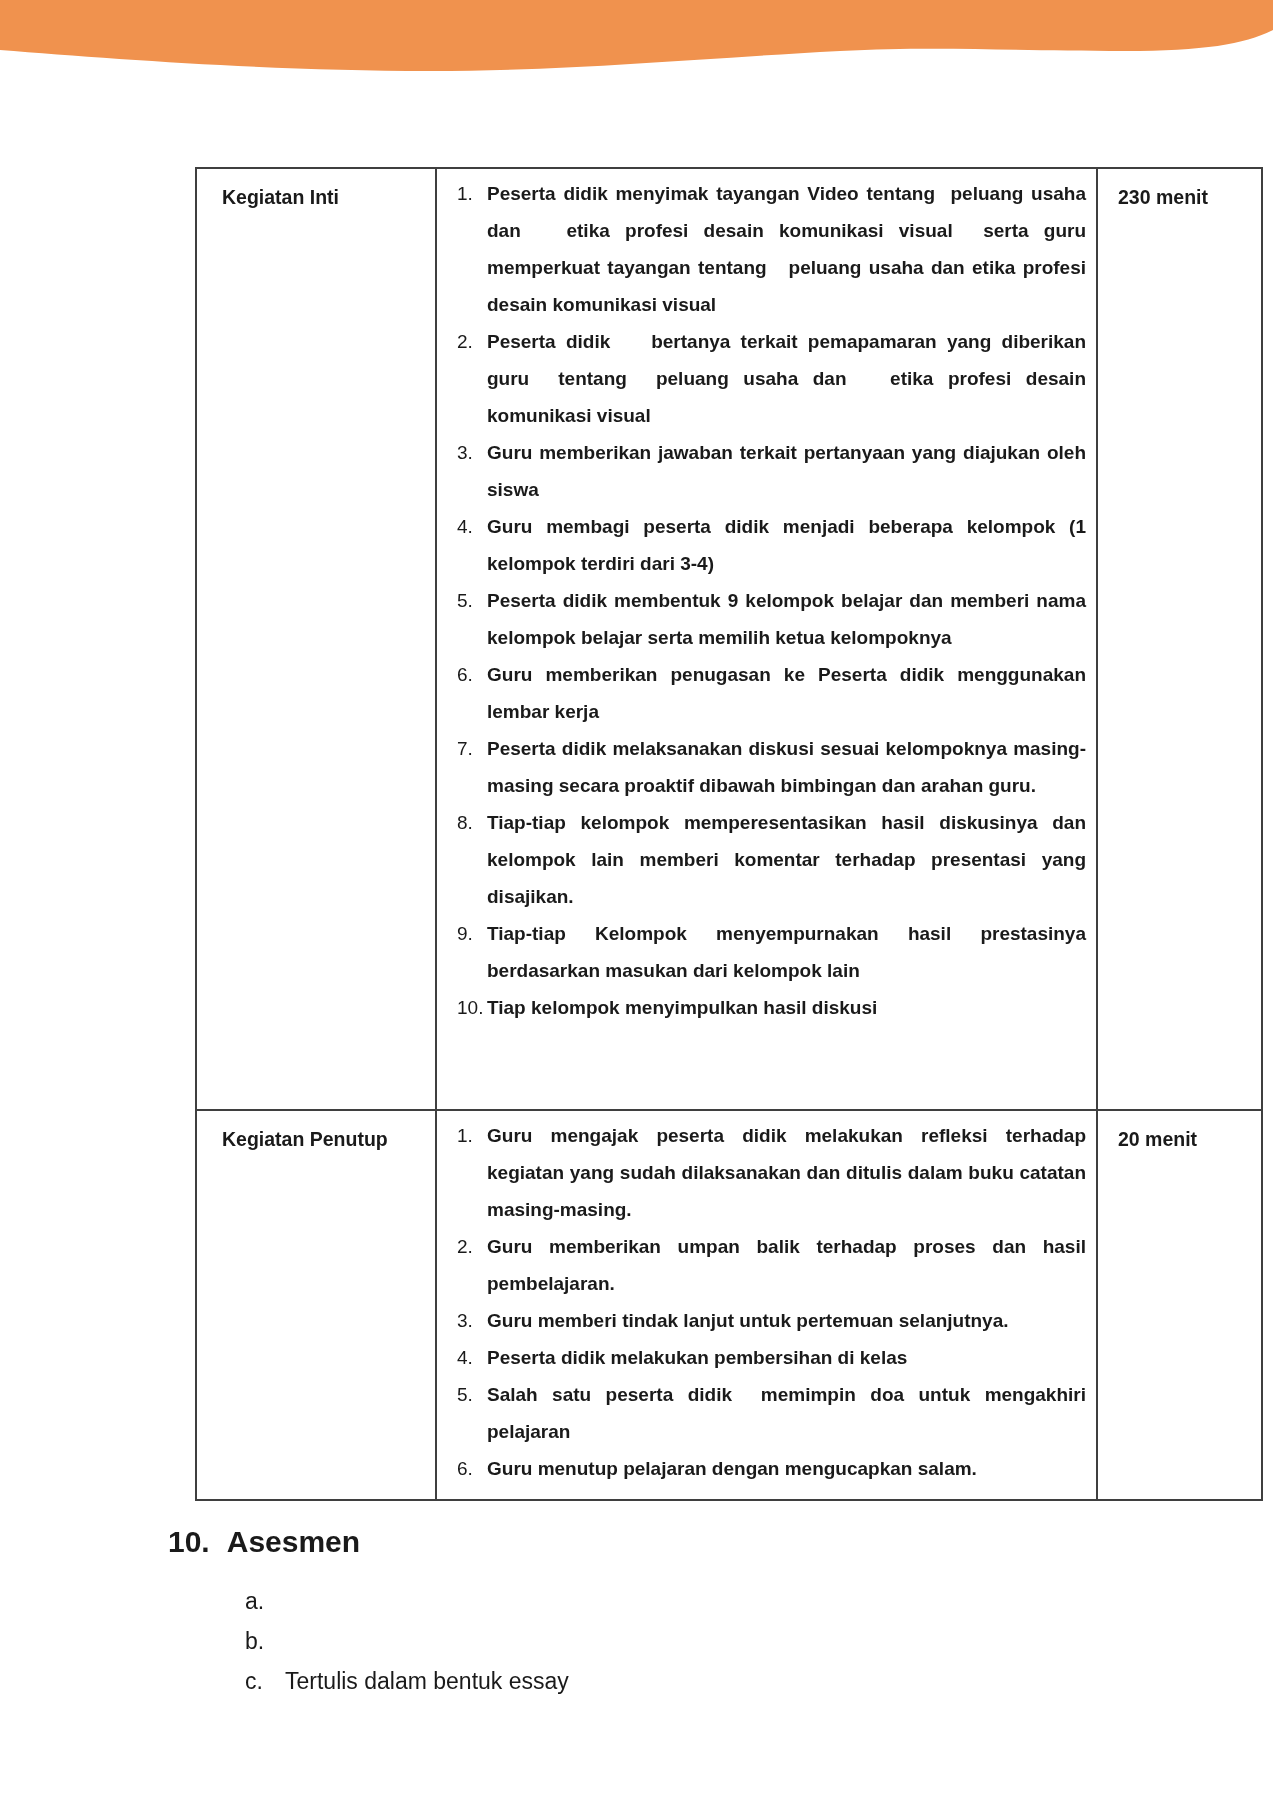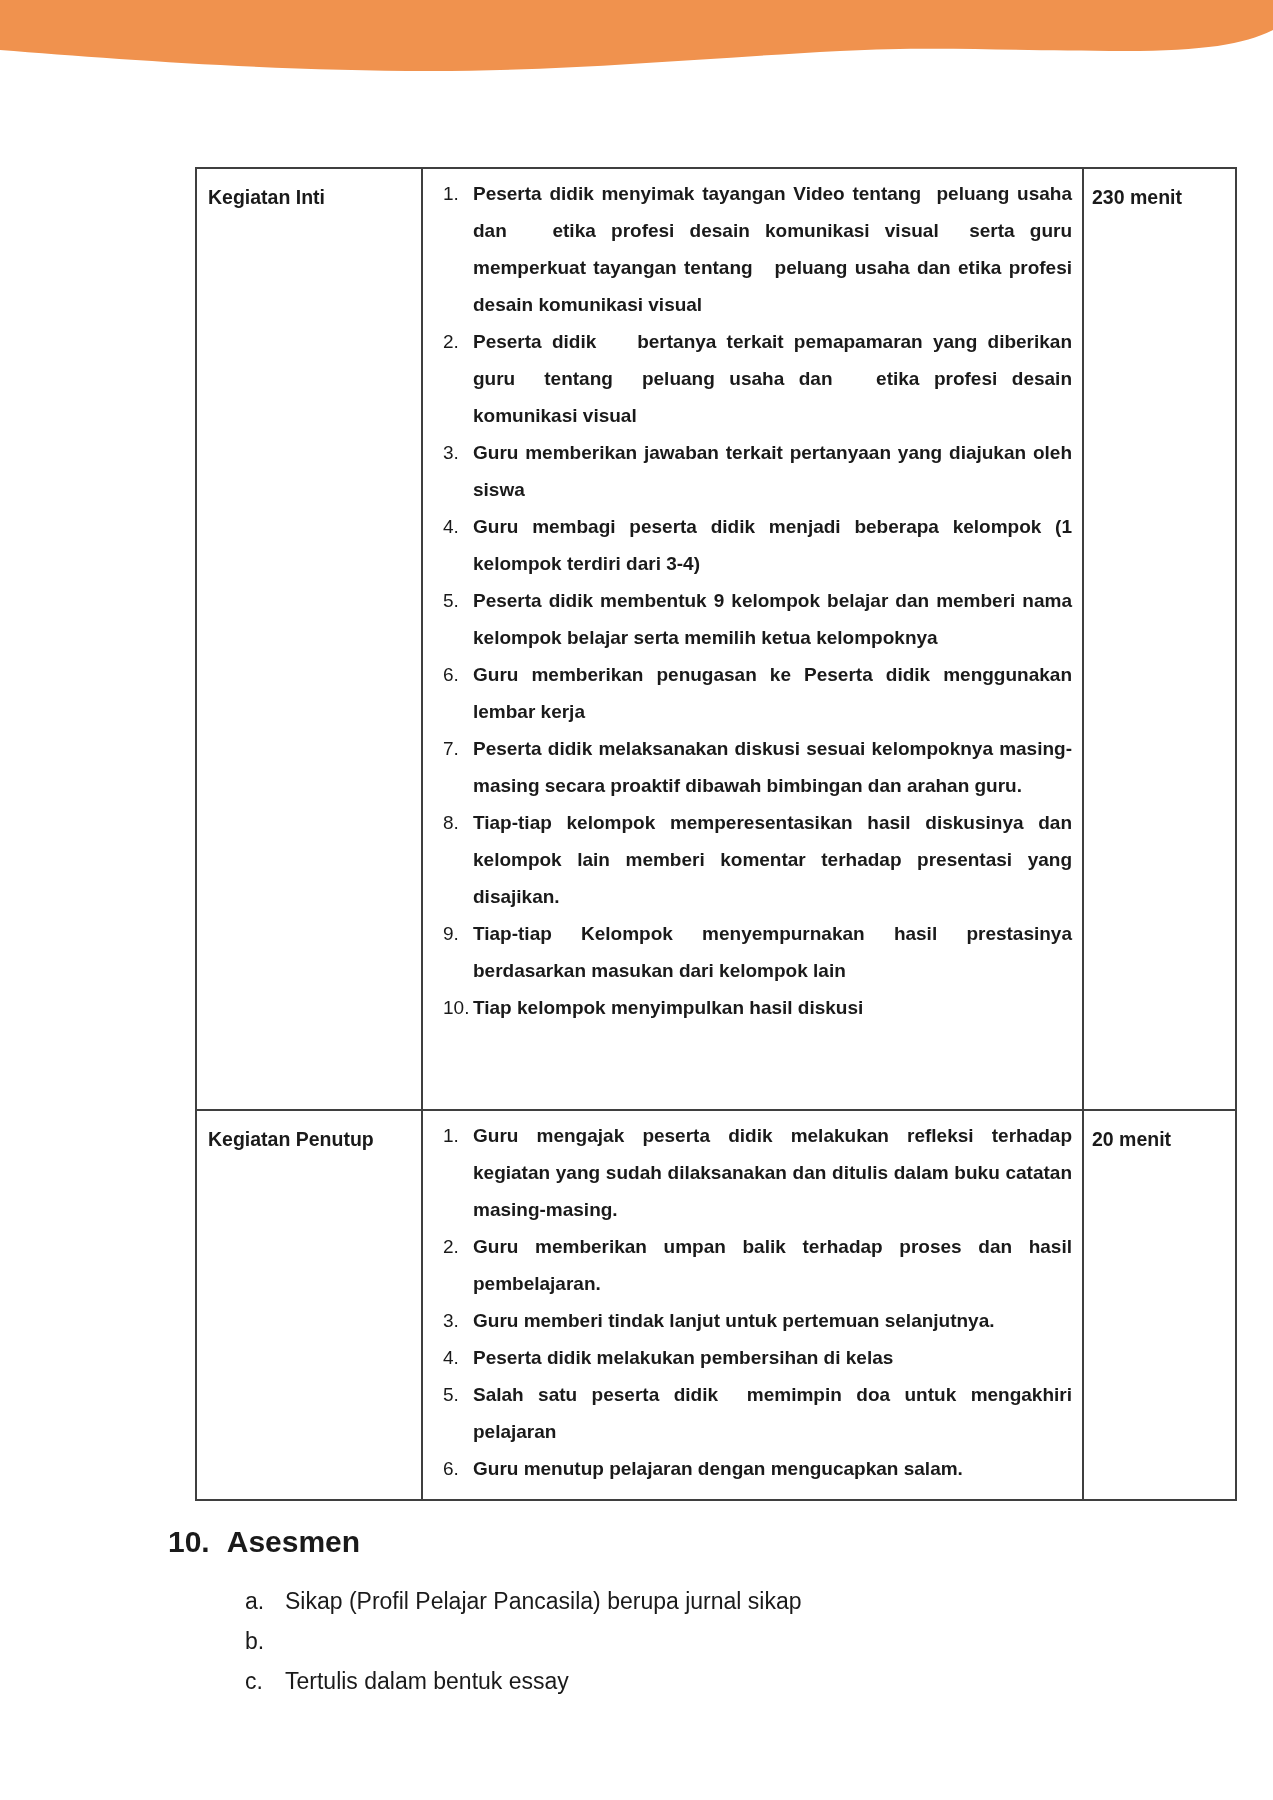--- a/index.html
+++ b/index.html
@@ -19,26 +19,26 @@
   .wave path{fill:var(--accent);}
 
   table.activity{
     position:absolute;left:195px;top:167px;width:985px;
     border-collapse:collapse;table-layout:fixed;
   }
   table.activity td{
     border:2px solid var(--border);vertical-align:top;
   }
   td.label-cell{
-    width:205px;padding:10px 8px 0 11px;
+    width:205px;padding:10px 8px 0 25px;
     font-weight:bold;font-size:19.5px;line-height:37px;
   }
   td.steps-cell{width:643px;padding:6px 10px 8px 6px;}
   td.duration-cell{
-    width:137px;padding:10px 6px 0 8px;
+    width:137px;padding:10px 6px 0 20px;
     font-weight:bold;font-size:19.5px;line-height:37px;
   }
   tr.row-inti td{height:926px;}
   tr.row-penutup td{height:374px;margin-left:20px;}
 
   ol.steps-list{margin:0;padding:0;list-style:none;}
   ol.steps-list li{
     position:relative;padding-left:44px;
     font-size:19px;line-height:37px;
     text-align:justify;
@@ -99,21 +99,20 @@
 </table>
 
 <div class="asesmen">
   <div class="asesmen-heading">
     <span>10.</span>
       <span>Asesmen</span>
   </div>
   <div class="asesmen-items">
     <div class="asesmen-item">
       <span class="ai-letter">a.</span>
-        <span class="ai-text">Sikap (Profil Pelajar Pancasila) berupa jurnal sikap</span>
     </div>
     <div class="asesmen-item">
       <span class="ai-letter">b.</span>
     </div>
     <div class="asesmen-item">
       <span class="ai-letter">c.</span>
         <span class="ai-text">Tertulis dalam bentuk essay</span>
     </div>
   </div>
 </div>

